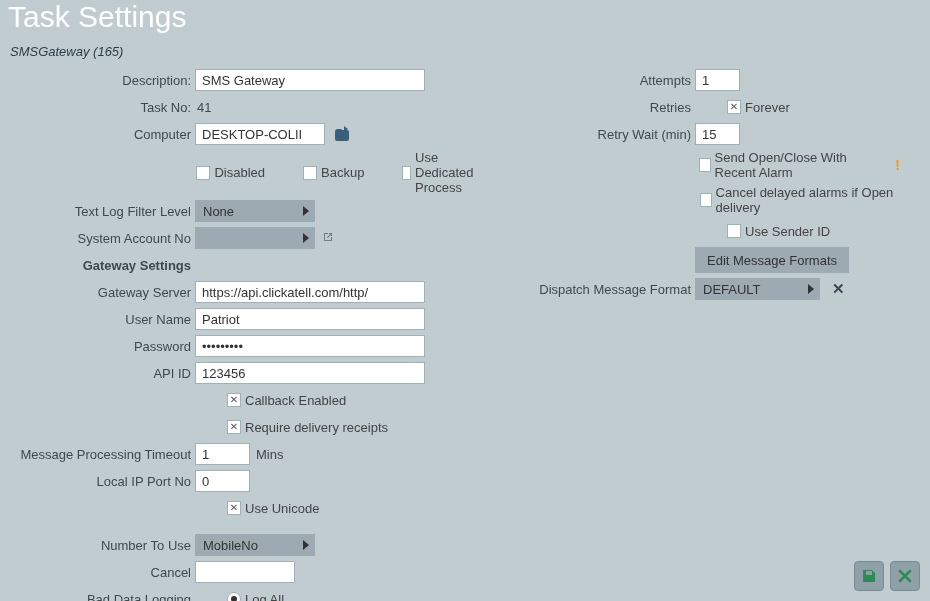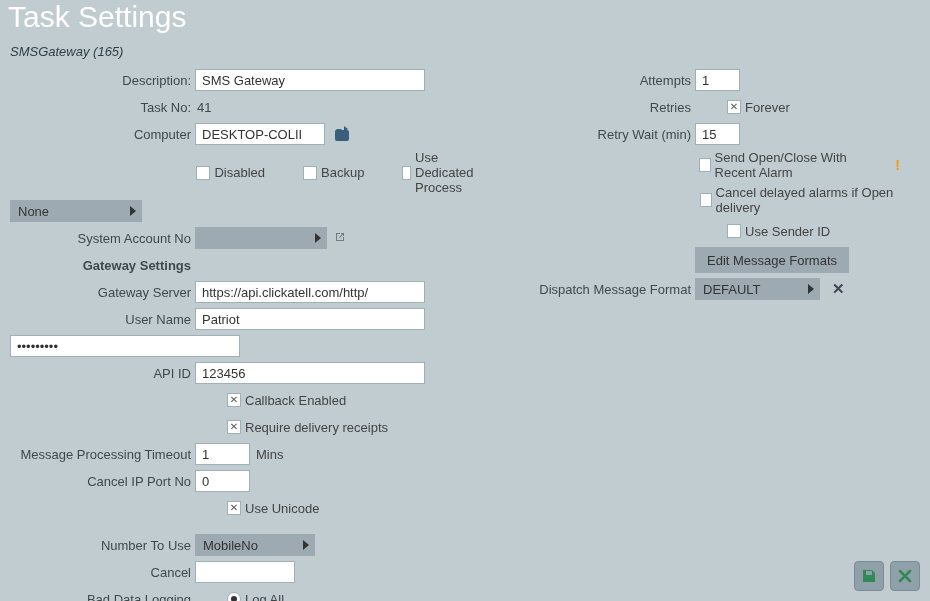--- a/index.html
+++ b/index.html
@@ -71,21 +71,21 @@
     font-size: 13px;
   }
   .dropdown .dd-label { color: #333; }
   .dropdown .caret {
     width: 0; height: 0;
     border-top: 5px solid transparent;
     border-bottom: 5px solid transparent;
     border-left: 6px solid #333;
     margin-left: 8px;
   }
-  .dd-w1 { width: 132px; }
+  .dd-w1 { width: 120px; }
   .dd-w2 { width: 120px; }
   .dd-w3 { width: 125px; }
   .btn {
     display: inline-flex;
     align-items: center;
     background: #9eaab1;
     color: #333;
     height: 26px;
     padding: 10px 12px;
     cursor: pointer;
@@ -202,20 +202,21 @@
           <span>Backup</span>
         </span>
         <span class="cb-wrap">
           <span class="cb"></span>
           <span>Use Dedicated Process</span>
         </span>
       </div>
     </div>
 
     <div class="row">
+      <div class="lbl">Text Log Filter Level</div>
       <div class="ctrl">
         <div class="dropdown dd-w1">
           <span class="dd-label">None</span>
           <span class="caret"></span>
         </div>
       </div>
     </div>
 
     <div class="row">
       <div class="lbl">System Account No</div>
@@ -244,20 +245,21 @@
     </div>
 
     <div class="row">
       <div class="lbl">User Name</div>
       <div class="ctrl">
         <input type="text" class="txt w-lg" value="Patriot" style="">
       </div>
     </div>
 
     <div class="row">
+      <div class="lbl">Password</div>
       <div class="ctrl">
         <input type="text" class="txt w-lg" value="•••••••••" style="">
       </div>
     </div>
 
     <div class="row">
       <div class="lbl">API ID</div>
       <div class="ctrl">
         <input type="text" class="txt w-lg" value="123456" style="">
       </div>
@@ -285,21 +287,21 @@
 
     <div class="row">
       <div class="lbl">Message Processing Timeout</div>
       <div class="ctrl">
         <input type="text" class="txt w-sm" value="1" style="">
         <span>Mins</span>
       </div>
     </div>
 
     <div class="row">
-      <div class="lbl">Cancel IP Port No</div>
+      <div class="lbl">Local IP Port No</div>
       <div class="ctrl">
         <input type="text" class="txt w-sm" value="0" style="">
       </div>
     </div>
 
     <div class="row">
       <div class="lbl"></div>
       <div class="ctrl">
         <span class="cb-wrap">
           <span class="cb checked"></span>

